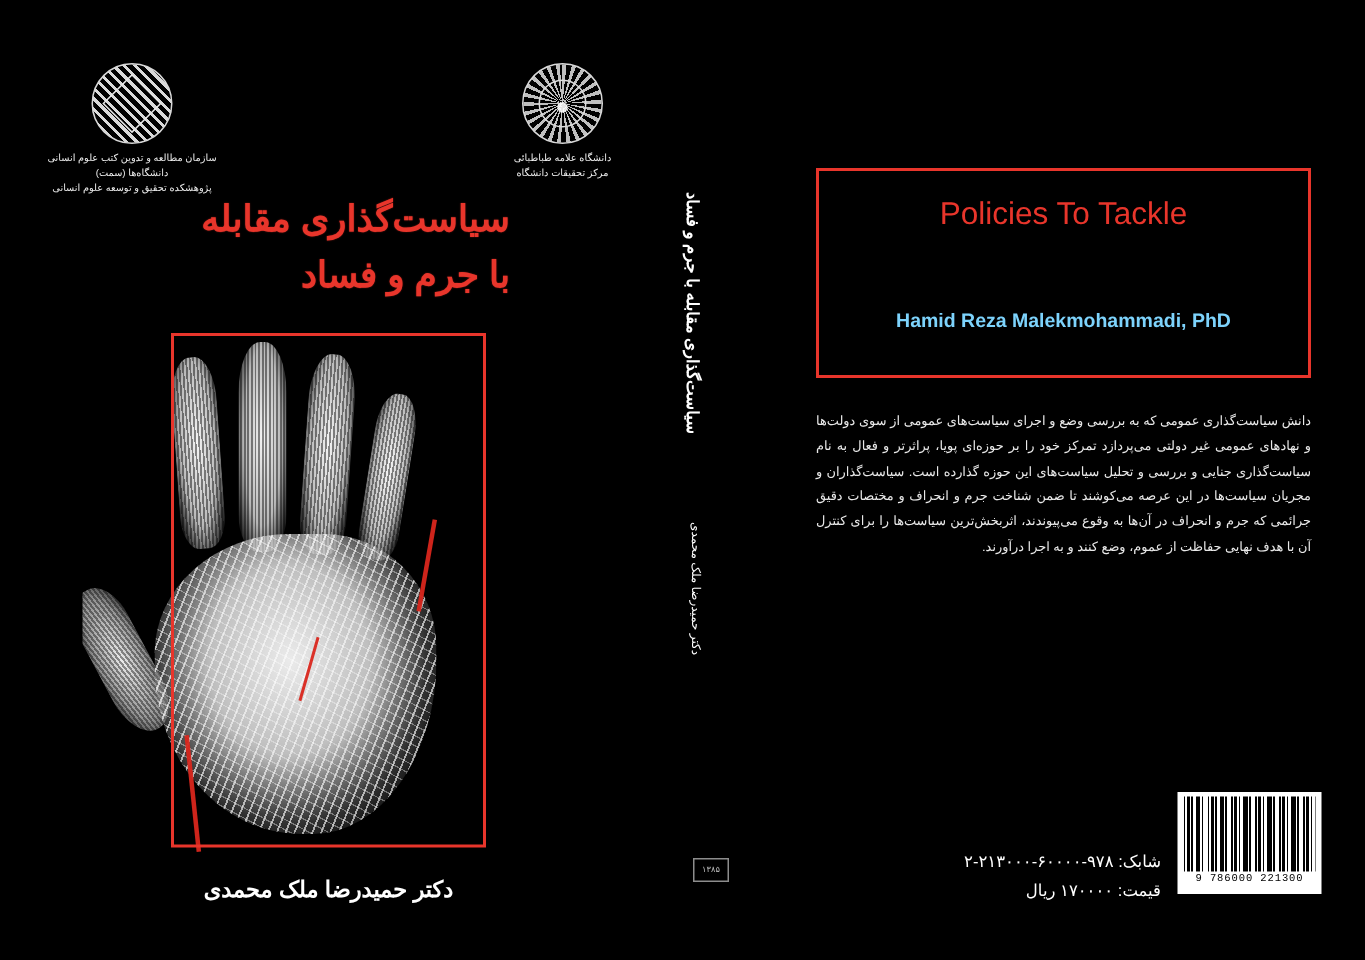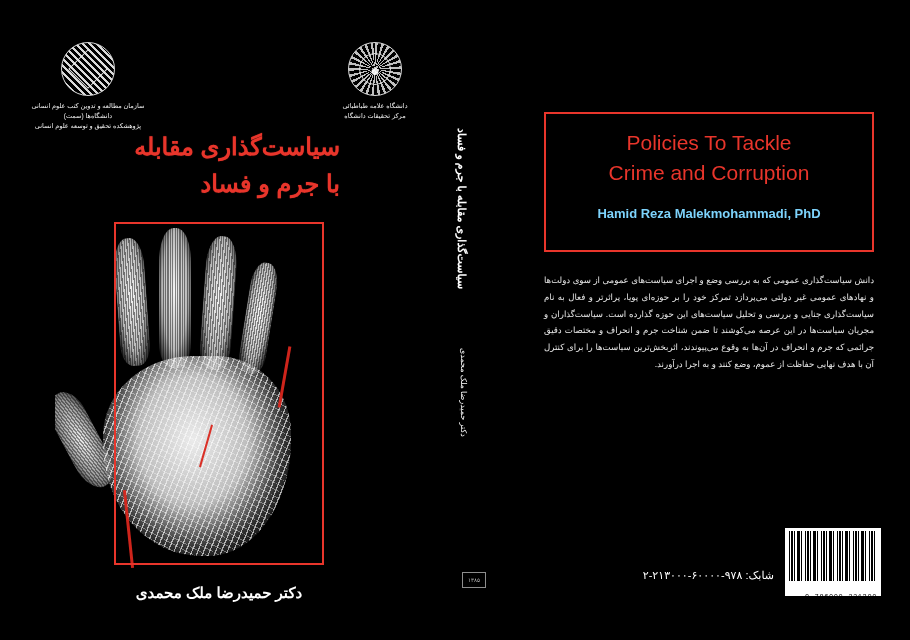--- a/index.html
+++ b/index.html
@@ -271,23 +271,23 @@
     background-image: repeating-linear-gradient(
       90deg,
       #000 0 1px, #fff 1px 2px, #000 2px 4px, #fff 4px 5px,
       #000 5px 6px, #fff 6px 8px, #000 8px 11px, #fff 11px 12px,
       #000 12px 13px, #fff 13px 16px);
   }
   #barcode-digits {
     color: #000000;
     font-family: "Liberation Mono", monospace;
     font-size: 7px;
-    text-align: right;
+    text-align: center;
     letter-spacing: 0.6px;
-    margin-top: 12px;
+    margin-top: 1px;
   }
   #isbn-lines {
     position: absolute;
     left: 34px;
     top: 566px;
     width: 230px;
     direction: rtl;
     text-align: right;
     color: #ffffff;
     font-size: 11px;
@@ -335,29 +335,29 @@
   <div id="spine">
     <div class="spine-text" id="spine-title">سیاست‌گذاری مقابله با جرم و فساد</div>
     <div class="spine-text" id="spine-author">دکتر حمیدرضا ملک محمدی</div>
     <div id="spine-mark">۱۳۸۵</div>
   </div>
 
   <div id="front-cover">
     <div id="title-box"></div>
     <div id="front-title">
       <div>Policies To Tackle</div>
-      <div>Crime and Corruption</div>
     </div>
     <div id="front-author">Hamid Reza Malekmohammadi, PhD</div>
 
     <div id="abstract">دانش سیاست‌گذاری عمومی که به بررسی وضع و اجرای سیاست‌های عمومی از سوی دولت‌ها و نهادهای عمومی غیر دولتی می‌پردازد تمرکز خود را بر حوزه‌ای پویا، پراثرتر و فعال به نام سیاست‌گذاری جنایی و بررسی و تحلیل سیاست‌های این حوزه گذارده است. سیاست‌گذاران و مجریان سیاست‌ها در این عرصه می‌کوشند تا ضمن شناخت جرم و انحراف و مختصات دقیق جرائمی که جرم و انحراف در آن‌ها به وقوع می‌پیوندند، اثربخش‌ترین سیاست‌ها را برای کنترل آن با هدف نهایی حفاظت از عموم، وضع کنند و به اجرا درآورند.</div>
 
     <div id="barcode-area">
       <div id="barcode-bars"></div>
       <div id="barcode-digits">9 786000 221300</div>
     </div>
 
     <div id="isbn-lines">
       <div>شابک: ۹۷۸-۶۰۰۰۰-۲۱۳۰۰۰-۲</div>
+      <div>قیمت: ۱۷۰۰۰۰ ریال</div>
     </div>
   </div>
 
 </div>
 
 </body></html>

